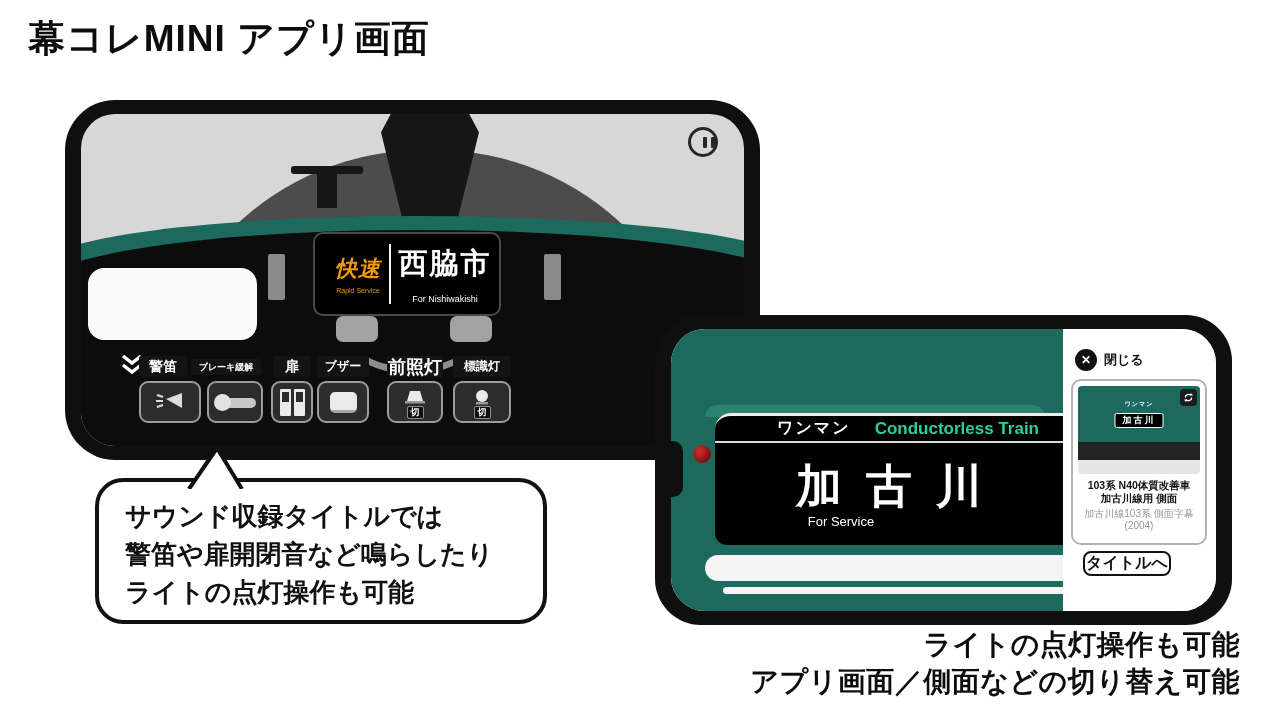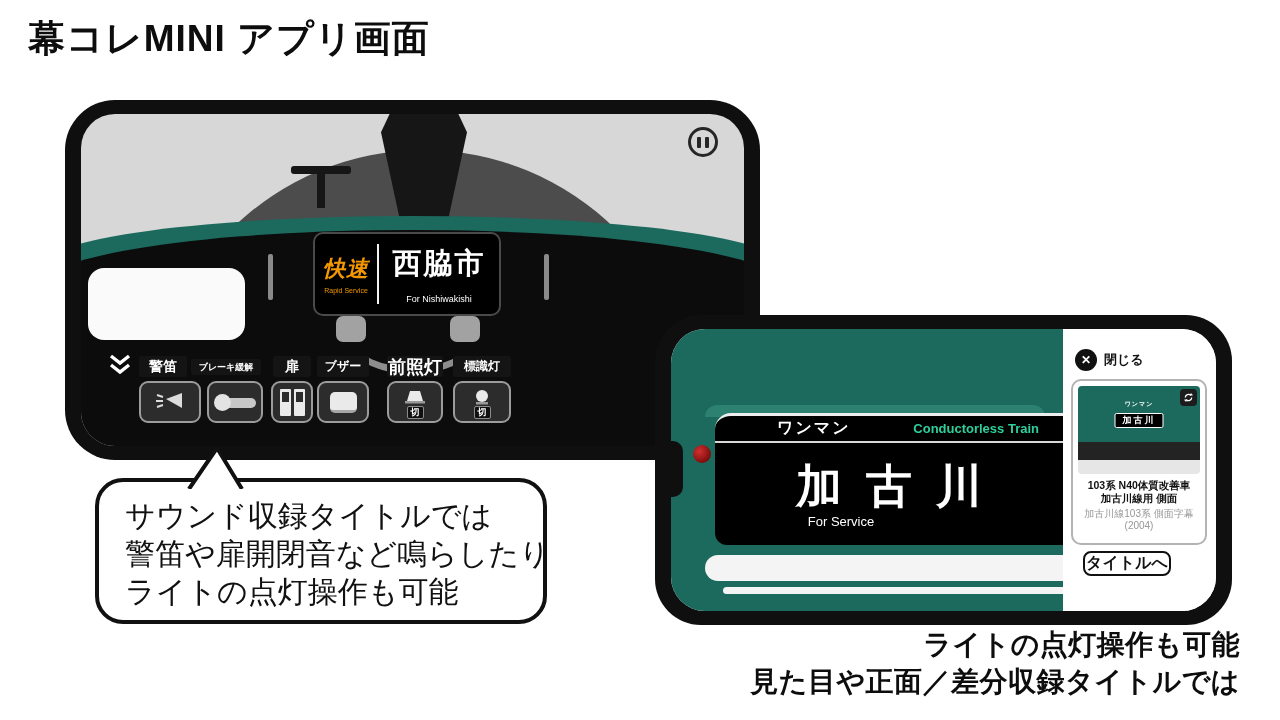--- a/index.html
+++ b/index.html
@@ -1,17 +1,17 @@
 <!DOCTYPE html>
 <html style="--teal: #1c6a5e; --orange: #f39800; --green: #2fcf9b; --red_light: #7c0d0d;"><head>
 <meta charset="utf-8">
 <style>
   html,body{margin:0;padding:0;background:#fff;}
   .stage{position:relative;width:1280px;height:720px;background:#fff;font-family:"Liberation Sans",sans-serif;overflow:hidden;}
-  .abs{position:absolute;}
+  .abs{position:absolute;padding-left:12px;}
   .page-title{position:absolute;left:28px;top:14px;font-size:37px;font-weight:900;color:#0d0d0d;letter-spacing:1px;}
 
   
   .phone{position:absolute;background:#0f0f0f;}
   .phone1{left:65px;top:100px;width:695px;height:360px;border-radius:50px;}
   .phone2{left:655px;top:315px;width:577px;height:310px;border-radius:46px;}
   .screen{position:absolute;inset:14px 16px;border-radius:34px;overflow:hidden;}
   .screen1{background:#d7d7d7;}
   .screen2{background:#fff;}
 
@@ -62,29 +62,29 @@
   .door-leaf{width:11px;height:27px;background:#eaeaea;border-radius:1px;display:flex;justify-content:center;}
   .door-win{width:7px;height:10px;background:#2c2c2c;margin-top:3px;}
   .buzzer-icon{width:27px;height:21px;background:#eaeaea;border-radius:5px;border-bottom:3px solid #a6a6a6;box-sizing:border-box;}
   .pause{left:607px;top:13px;width:30px;height:30px;border:3px solid #262626;border-radius:50%;display:flex;align-items:center;justify-content:center;gap:4px;box-sizing:border-box;cursor:pointer;}
   .pbar{width:4px;height:11px;background:#262626;border-radius:1px;}
   .rot1{left:612px;top:273px;width:30px;height:30px;cursor:pointer;}
 
   
   .bubble{position:absolute;left:95px;top:478px;width:452px;height:146px;background:#fff;border:4px solid #111;border-radius:28px;box-sizing:border-box;padding:15px 26px;}
   .tail{position:absolute;top:-37px;left:85px;}
-  .bubble-line{font-size:30px;font-weight:400;color:#111;line-height:38px;white-space:nowrap;}
+  .bubble-line{font-size:26px;font-weight:700;color:#111;line-height:38px;white-space:nowrap;}
 
   
   .train-side{position:absolute;left:0;top:0;width:392px;height:282px;background:var(--teal,#1c6a5e);}
   .sign-glow{position:absolute;left:34px;top:76px;width:340px;height:12px;background:#2c8171;border-radius:12px 12px 0 0;}
   .sign2{position:absolute;left:44px;top:84px;width:348px;height:132px;}
   .sign2-top{height:30px;background:#000;border-top:3px solid #ededed;border-bottom:2px solid #d8d8d8;border-top-left-radius:16px;display:flex;align-items:center;box-sizing:border-box;}
   .oneman{color:#fff;font-weight:800;font-size:16px;margin-left:62px;letter-spacing:2px;}
-  .cond{color:var(--green,#2fcf9b);font-weight:800;font-size:13px;margin-left:auto;margin-right:24px;}
+  .cond{color:var(--green,#2fcf9b);font-weight:800;font-size:17px;margin-left:auto;margin-right:24px;}
   .sign2-main{height:102px;background:#000;border-bottom-left-radius:12px;display:flex;flex-direction:column;align-items:center;justify-content:center;}
   .dest2-jp{color:#fff;font-size:46px;font-weight:800;letter-spacing:24px;text-indent:24px;line-height:52px;}
   .dest2-en{color:#fff;font-size:13px;margin-right:96px;margin-top:2px;}
   .red-light{position:absolute;left:22px;top:116px;width:18px;height:18px;border-radius:50%;background:radial-gradient(circle at 35% 35%,#d23030,var(--red_light,#7c0d0d) 72%);}
   .stripe1{position:absolute;left:34px;top:226px;width:358px;height:26px;background:#f4f4f4;border-radius:16px 0 0 16px;}
   .stripe2{position:absolute;left:52px;top:258px;width:340px;height:7px;background:#f4f4f4;border-radius:4px 0 0 4px;}
   .notch2{position:absolute;left:0;top:112px;width:12px;height:56px;background:#0f0f0f;border-radius:0 10px 10px 0;}
 
   .panel{position:absolute;left:392px;top:0;width:153px;height:282px;background:#fff;}
   .close-row{position:absolute;left:12px;top:20px;display:flex;align-items:center;gap:7px;cursor:pointer;}
@@ -281,16 +281,16 @@
 
         <div class="title-btn">タイトルへ</div>
       </div>
 
       <div class="notch2"></div>
     </div>
   </div>
 
   <div class="caption">
     <div class="cap-line">ライトの点灯操作も可能</div>
-    <div class="cap-line">見た目や正面／差分収録タイトルでは</div>
+    <div class="cap-line">アプリ画面／側面などの切り替え可能</div>
   </div>
 
 </div>
 
 </body></html>

